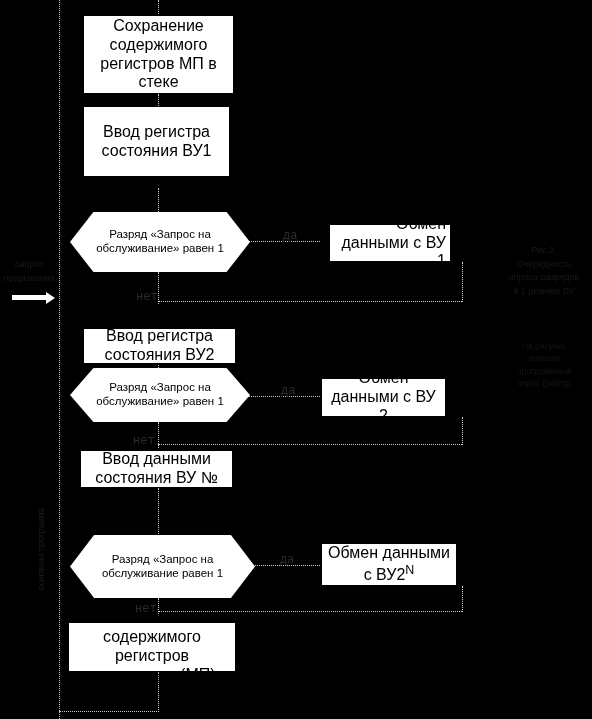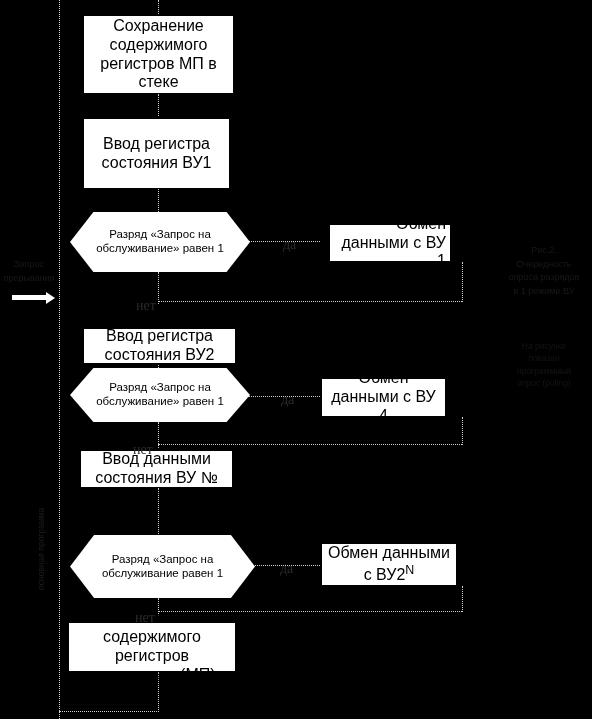--- a/index.html
+++ b/index.html
@@ -17,22 +17,22 @@
   
   .dec{position:absolute;background:#fff;
        display:flex;align-items:center;justify-content:center;
        text-align:center;font-size:11.5px;line-height:1.2;
        box-sizing:border-box;
        clip-path:polygon(13% 0%, 87% 0%, 100% 50%, 87% 100%, 13% 100%, 0% 50%);}
   .dec span{display:block;padding:0 2px;}
   .vline{position:absolute;width:0;border-left:1px dotted #cfcfcf;}
   .hline{position:absolute;height:0;border-top:1px dotted #cfcfcf;}
 
-  .lbl{position:absolute;font-size:14px;color:#2b2b2b;
-       font-family:Liberation Serif, serif;white-space:nowrap;margin-top:8px;}
+  .lbl{position:absolute;font-size:12px;color:#2b2b2b;
+       font-family:Liberation Mono, monospace;white-space:nowrap;}
 
   .faint{position:absolute;text-align:center;font-size:9px;
          line-height:1.5;color:#181818;white-space:pre-line;}
   .faint2{position:absolute;text-align:center;font-size:8.5px;
           line-height:1.45;color:#141414;white-space:pre-line;}
 
   .vrot{position:absolute;font-size:8.5px;color:#1d1d1d;
         transform-origin:0 0;transform:rotate(-90deg);white-space:nowrap;}
 
   .arrow{position:absolute;height:0;border-top:5px solid #fff;}
@@ -69,42 +69,42 @@
   <div class="vline" style="left:462px;top:417px;height:28px;"></div>
   <div class="hline" style="left:158px;top:444px;width:304px;"></div>
 
   <div class="vline" style="left:462px;top:586px;height:26px;"></div>
   <div class="hline" style="left:158px;top:611px;width:304px;"></div>
 
   <div class="node proc" style="left:83px;top:15px;width:151px;height:79px;">
     <span>Сохранение содержимого регистров МП в стеке</span>
   </div>
 
-  <div class="node proc" style="left:83px;top:118px;width:147px;height:71px;">
+  <div class="node proc" style="left:83px;top:106px;width:147px;height:71px;">
     <span>Ввод регистра состояния ВУ1</span>
   </div>
 
   <div class="dec" style="left:70px;top:212px;width:180px;height:60px;">
     <span>Разряд «Запрос на обслуживание» равен 1</span>
   </div>
 
   <div class="node proc" style="left:329px;top:224px;width:122px;height:38px;text-align:right;">
     <span>Обмен данными с ВУ 1</span>
   </div>
 
   <div class="node proc" style="left:83px;top:304px;width:153px;height:36px;margin-top:24px;">
     <span>Ввод регистра состояния ВУ2</span>
   </div>
 
   <div class="dec" style="left:70px;top:368px;width:180px;height:54px;">
     <span>Разряд «Запрос на обслуживание» равен 1</span>
   </div>
 
   <div class="node proc" style="left:321px;top:378px;width:125px;height:39px;">
-    <span>Обмен данными с ВУ 4</span>
+    <span>Обмен данными с ВУ 2</span>
   </div>
 
   <div class="node proc" style="left:80px;top:450px;width:153px;height:38px;">
     <span>Ввод данными состояния ВУ №</span>
   </div>
 
   <div class="dec" style="left:70px;top:535px;width:185px;height:63px;">
     <span>Разряд «Запрос на обслуживание равен 1</span>
   </div>
 

